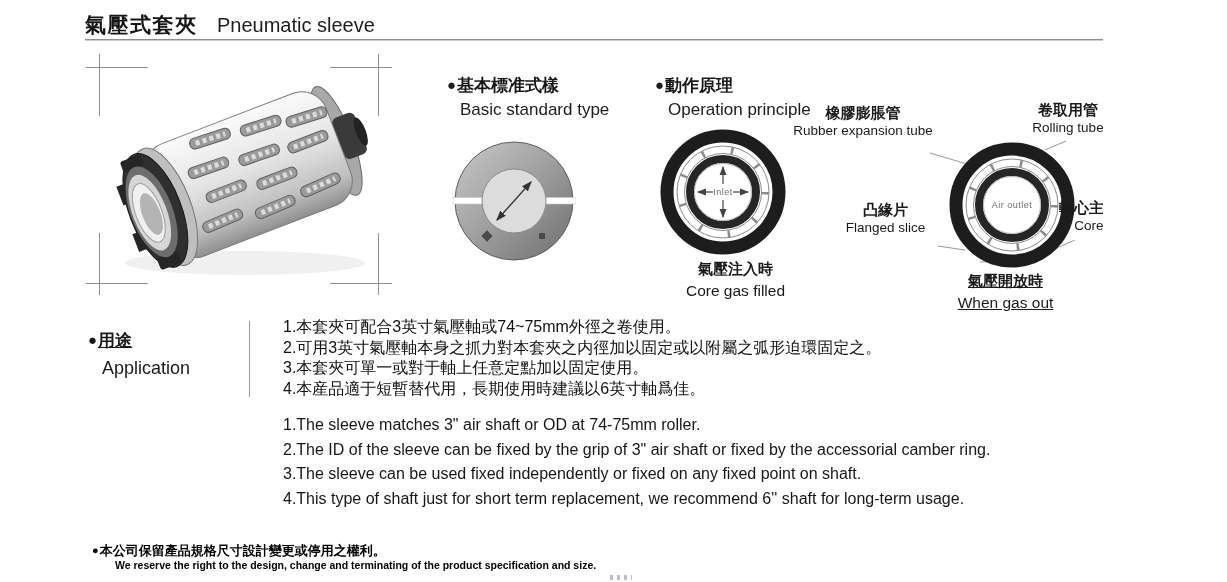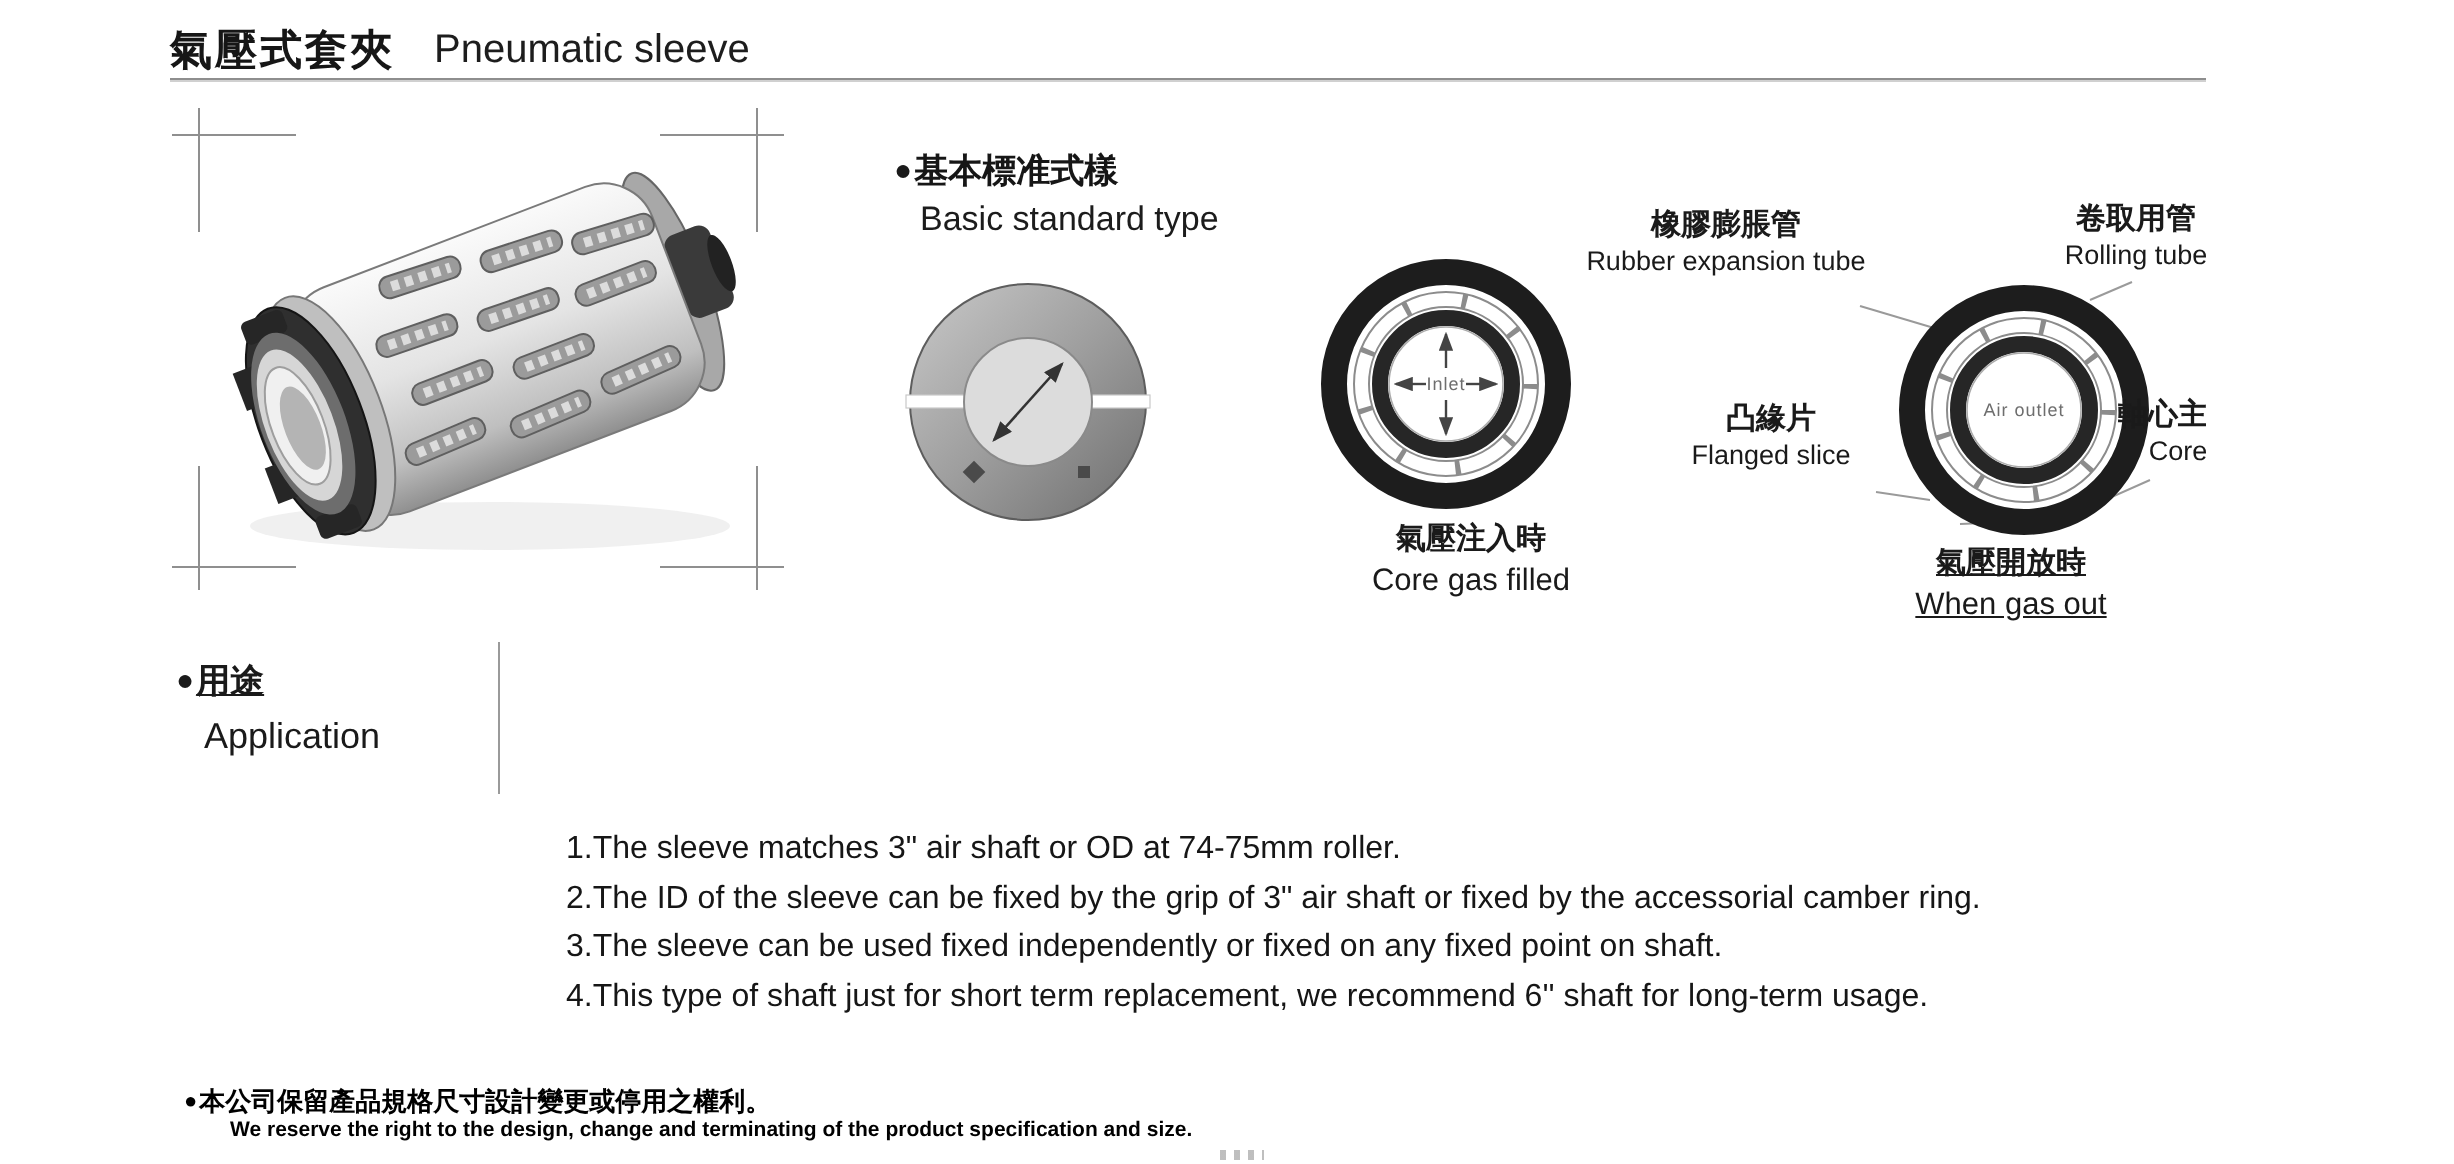--- a/index.html
+++ b/index.html
@@ -130,20 +130,26 @@
       </defs>
       <circle cx="62" cy="62" r="59" fill="url(#donG)" stroke="#5d5d5d"></circle>
       <rect x="1" y="58.5" width="122" height="6.5" fill="#ffffff" stroke="#c9c9c9" stroke-width="0.6"></rect>
       <circle cx="62" cy="62" r="32" fill="#dcdcdc" stroke="#8a8a8a"></circle>
       <line x1="45" y1="81" x2="79" y2="43" stroke="#333" stroke-width="1.3" marker-start="url(#ahr)" marker-end="url(#ah)"></line>
       <rect x="31" y="93" width="8" height="8" transform="rotate(45 35 97)" fill="#4a4a4a"></rect>
       <rect x="87" y="94" width="6" height="6" fill="#4a4a4a"></rect>
     </svg>
   </div>
 
+  <div class="abs sec-head" style="left:655px; top:74px;">
+    <div>
+      <span class="bullet">●</span><span class="zh">動作原理</span>
+    </div>
+    <div class="en">Operation principle</div>
+  </div>
 
   <svg class="abs" style="left:640px; top:95px; pointer-events:none;" width="585" height="200" viewBox="0 0 585 200">
     <g stroke="#9a9a9a" stroke-width="1" fill="none">
       <path d="M290,58 L327,69"></path>
       <path d="M426,46 L405,55"></path>
       <path d="M298,151 L325,155"></path>
       <path d="M435,145 L390,165 L340,167"></path>
     </g>
   </svg>
 
@@ -210,20 +216,26 @@
 
   <div class="abs app-head" style="left:88px; top:329px;">
     <div>
       <span class="bullet">●</span><span class="zh">用途</span>
     </div>
     <div class="en">Application</div>
   </div>
 
   <div class="abs vdiv" style="left:249px; top:321px; height:76px;"></div>
 
+  <div class="abs list-zh" style="left:283px; top:317px;">
+    <div>1.本套夾可配合3英寸氣壓軸或74~75mm外徑之卷使用。</div>
+    <div>2.可用3英寸氣壓軸本身之抓力對本套夾之内徑加以固定或以附屬之弧形迫環固定之。</div>
+    <div>3.本套夾可單一或對于軸上任意定點加以固定使用。</div>
+    <div>4.本産品適于短暫替代用，長期使用時建議以6英寸軸爲佳。</div>
+  </div>
 
   <div class="abs list-en" style="left:283px; top:413px;">
     <div>1.The sleeve matches 3" air shaft or OD at 74-75mm roller.</div>
     <div>2.The ID of the sleeve can be fixed by the grip of 3" air shaft or fixed by the accessorial camber ring.</div>
     <div>3.The sleeve can be used fixed independently or fixed on any fixed point on shaft.</div>
     <div>4.This type of shaft just for short term replacement, we recommend 6'' shaft for long-term usage.</div>
   </div>
 
   <div class="abs footer-zh" style="left:60px; top:542px;">
     <span class="bullet" style="font-size:11px;">●</span><span>本公司保留產品規格尺寸設計變更或停用之權利。</span>

